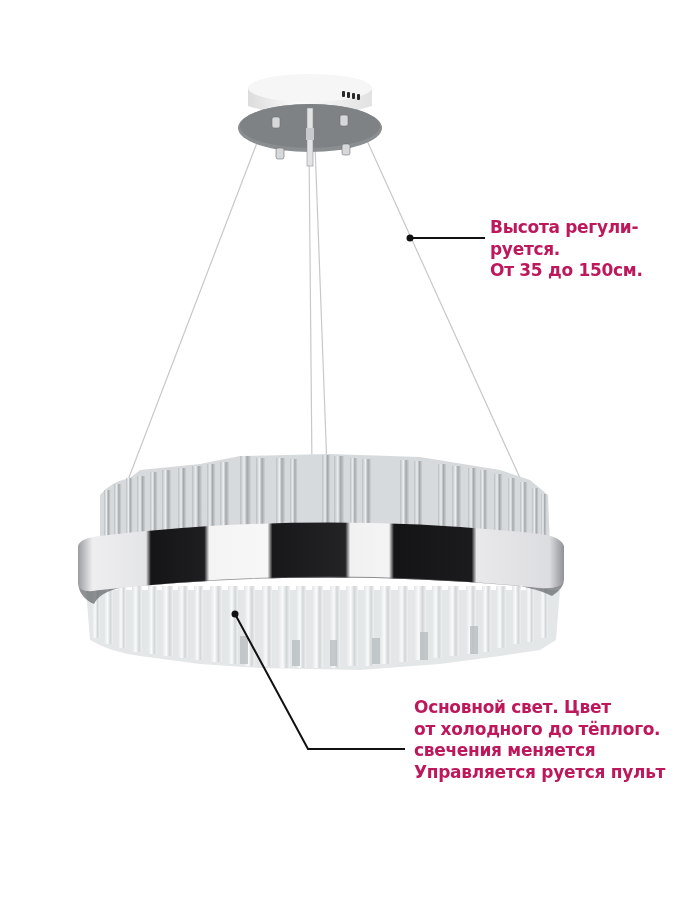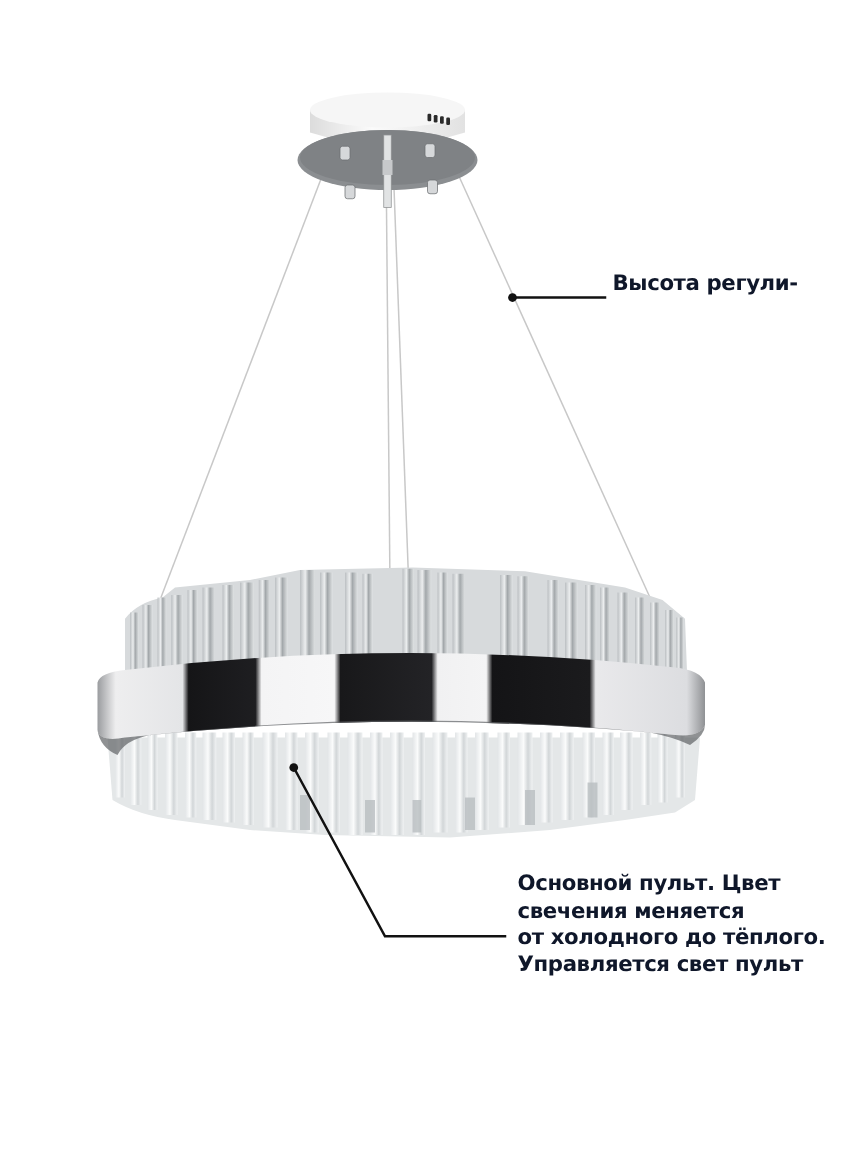--- a/index.html
+++ b/index.html
@@ -1,20 +1,20 @@
 <!DOCTYPE html>
 <html><head>
 <meta charset="utf-8">
 <style>
   html, body { margin: 0; padding: 0; background: #ffffff; }
   body { width: 692px; height: 922px; position: relative; overflow: hidden;
          font-family: "DejaVu Sans", "Liberation Sans", sans-serif; }
   .scene { position: absolute; left: 0; top: 0; width: 692px; height: 922px; }
   .callout-text {
-    position: absolute; color: #0f172a; font-weight: bold;
+    position: absolute; color: #be185d; font-weight: bold;
     font-size: 17px; line-height: 21.5px; letter-spacing: -0.3px;
     white-space: nowrap;
   }
   .callout-text div { margin: 0; }
   #height-text { left: 490px; top: 217px; }
   #light-text { left: 414px; top: 697px; }
 </style>
 </head>
 <body>
 
@@ -176,20 +176,22 @@
 
     <g>
       <polyline points="235,614 308,749 405,749" fill="none" stroke="#111111" stroke-width="2"></polyline>
       <circle cx="235" cy="614" r="3.5" fill="#111111"></circle>
     </g>
   </svg>
 </div>
 
 <div class="callout-text" id="height-text">
   <div>Высота регули-</div>
+  <div>руется.</div>
+  <div>От 35 до 150см.</div>
 </div>
 
 <div class="callout-text" id="light-text">
-  <div>Основной пульт. Цвет</div>
+  <div>Основной свет. Цвет</div>
+  <div>от холодного до тёплого.</div>
   <div>свечения меняется</div>
-  <div>от холодного до тёплого.</div>
-  <div>Управляется свет пульт</div>
+  <div>Управляется руется пульт</div>
 </div>
 
 </body></html>

